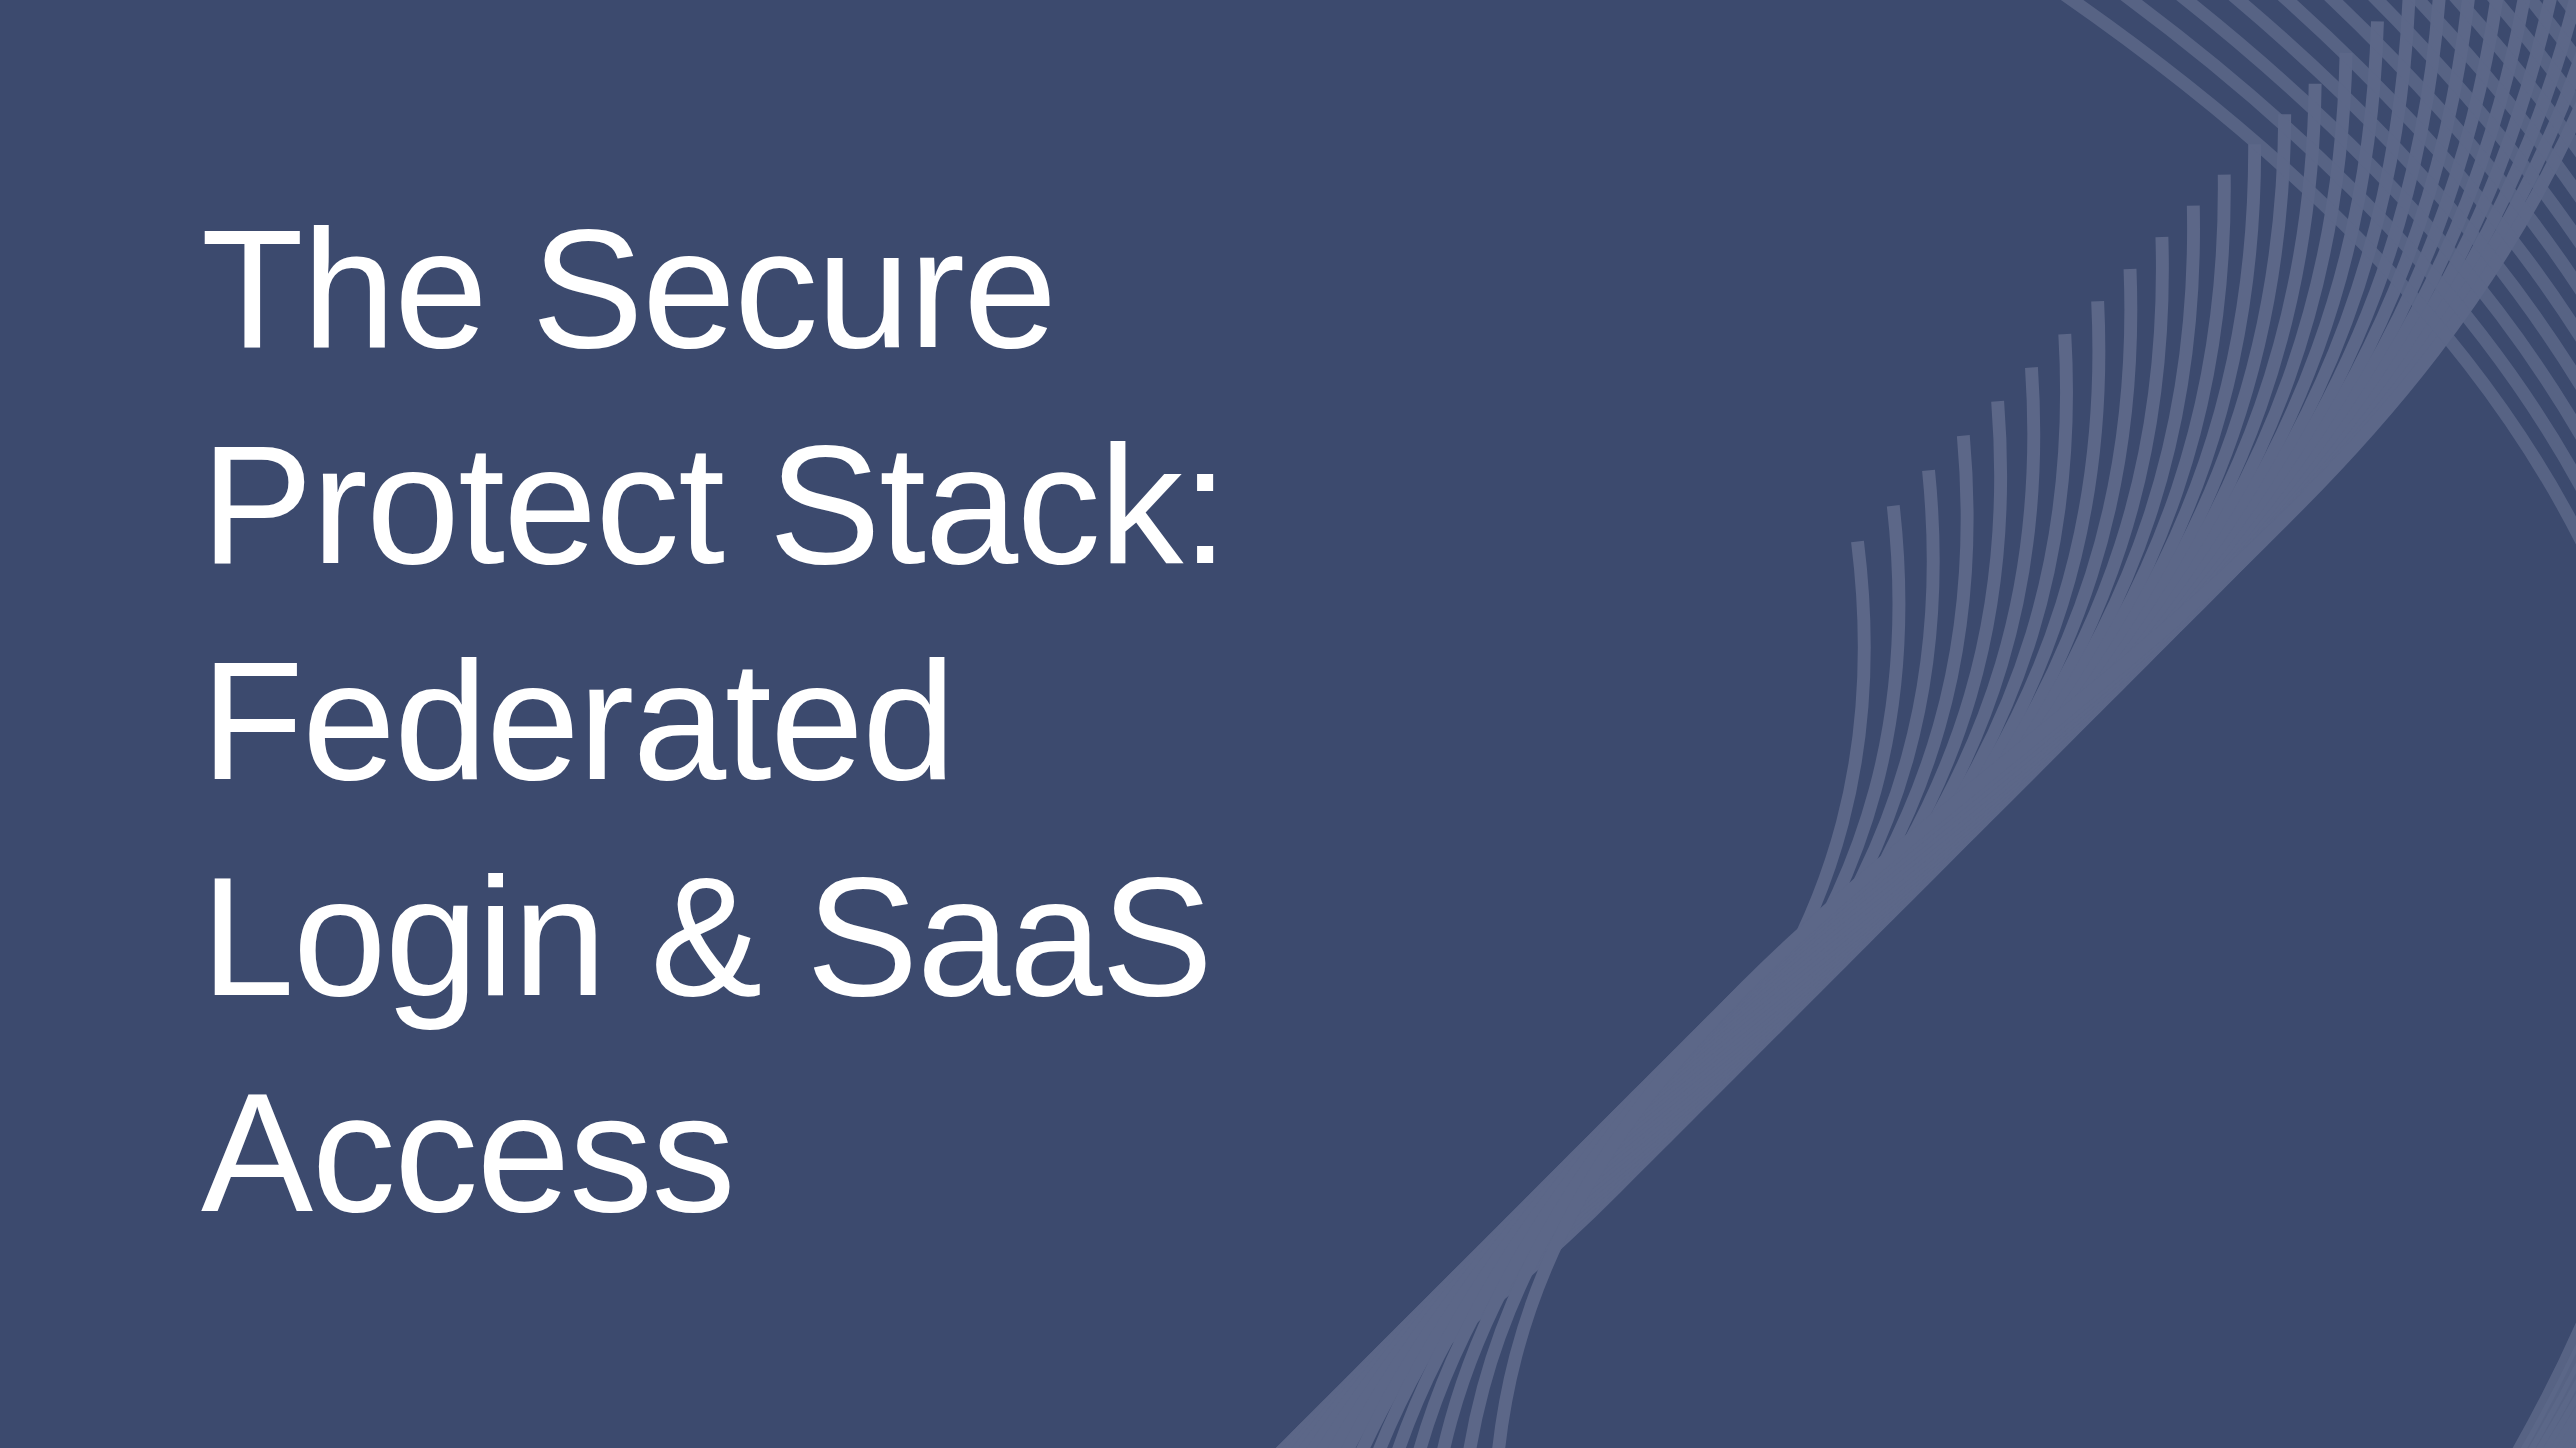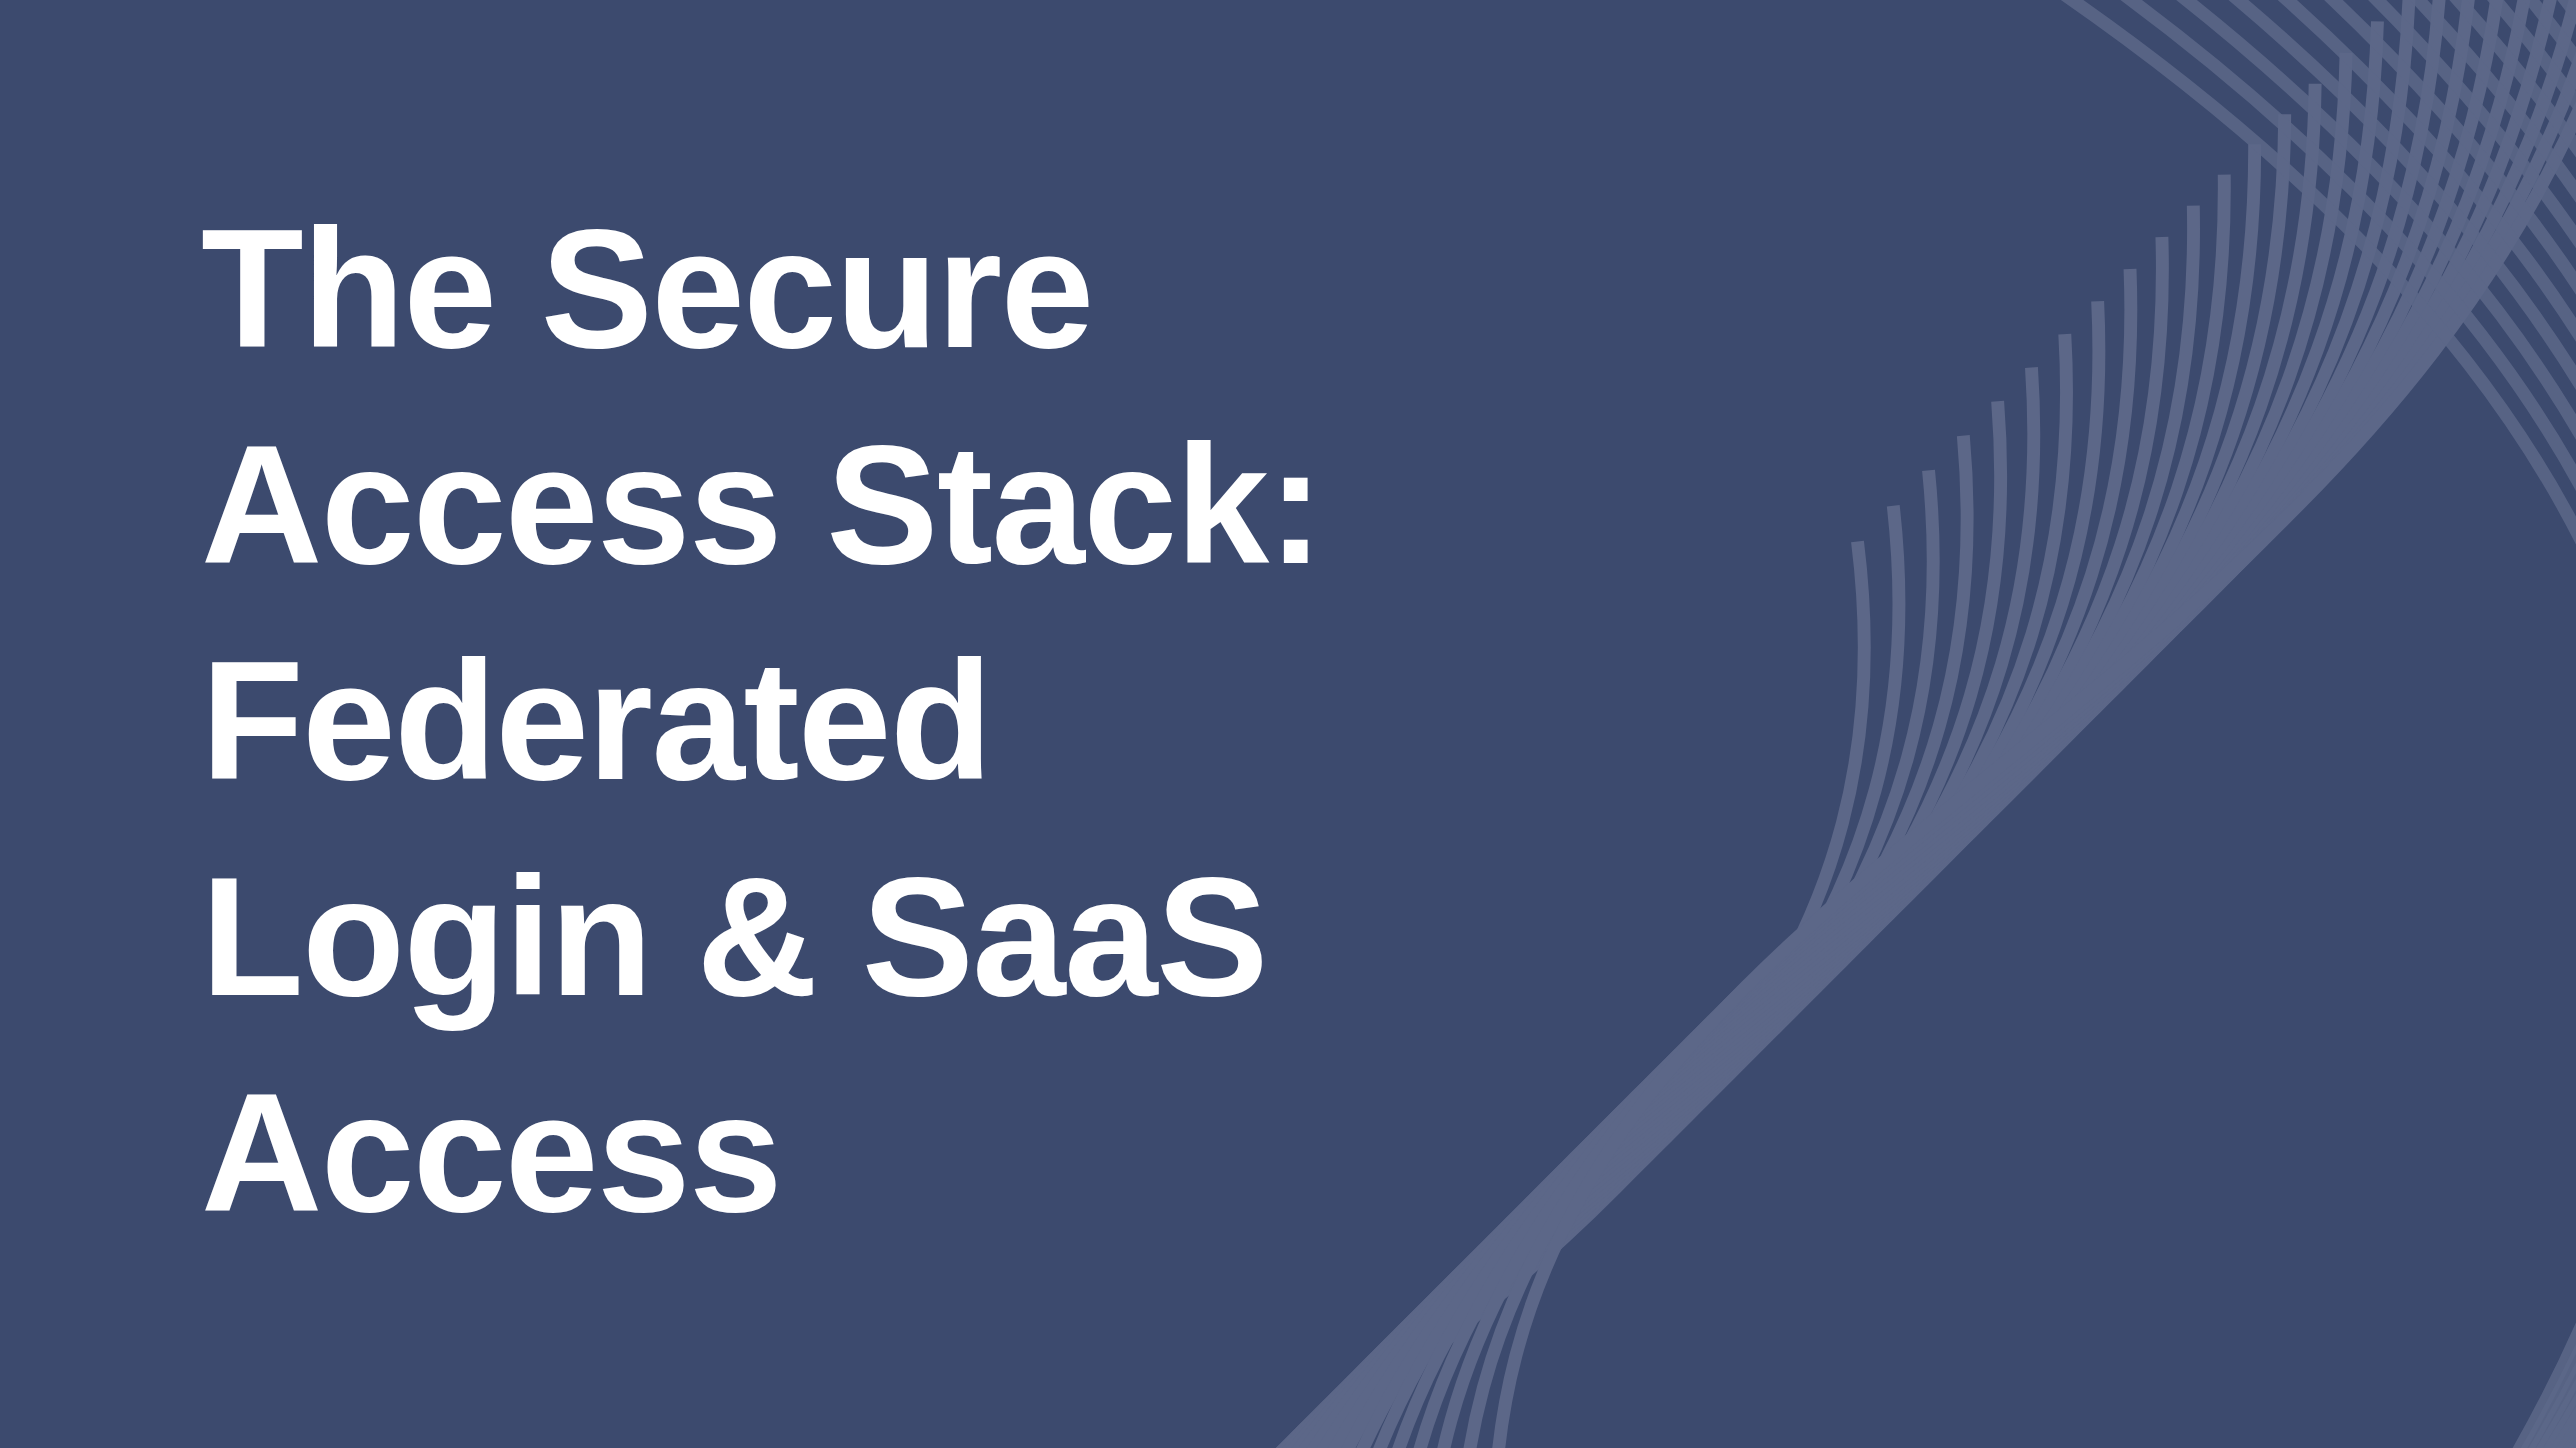--- a/index.html
+++ b/index.html
@@ -38,21 +38,21 @@
   .title-block {
     position: absolute;
     left: 201px;
     top: 181px;
     width: 1227px;
   }
   .title-line {
     display: block;
     color: #ffffff;
     font-size: 168px;
-    font-weight: 700;
+    font-weight: 400;
     line-height: 216px;
     letter-spacing: -1.4px;
     white-space: nowrap;
   }
 </style>
 </head>
 <body>
 
 <div class="slide">
 
@@ -115,20 +115,20 @@
           <path d="M 2762.582364049103 -602.5823640491031 C 3453.420300227007 286.57969977299325 3453.420300227007 1046.5796997729933 2712.582364049103 1697.417635950897" stroke-width="14" opacity="0.85"></path>
           <path d="M 2789.76790014426 -629.7679001442598 C 3468.3723450793427 271.6276549206571 3468.3723450793427 1031.627654920657 2739.76790014426 1670.2320998557402" stroke-width="14" opacity="0.85"></path>
           <path d="M 2817.2678267928977 -657.267826792898 C 3483.497304736094 256.50269526390616 3483.497304736094 1016.5026952639062 2767.2678267928977 1642.732173207102" stroke-width="14" opacity="0.85"></path>
           <path d="M 2845.0821439950173 -685.0821439950173 C 3498.7951791972596 241.20482080274047 3498.7951791972596 1001.2048208027404 2795.0821439950173 1614.9178560049827" stroke-width="14" opacity="0.85"></path>
         </g>
     </svg>
   </div>
 
   <div class="title-block">
     <span class="title-line">The Secure</span>
-    <span class="title-line">Access Stack:</span>
+    <span class="title-line">Protect Stack:</span>
     <span class="title-line">Federated</span>
     <span class="title-line">Login &amp; SaaS</span>
     <span class="title-line">Access</span>
   </div>
 
 </div>
 
 
 </body></html>

